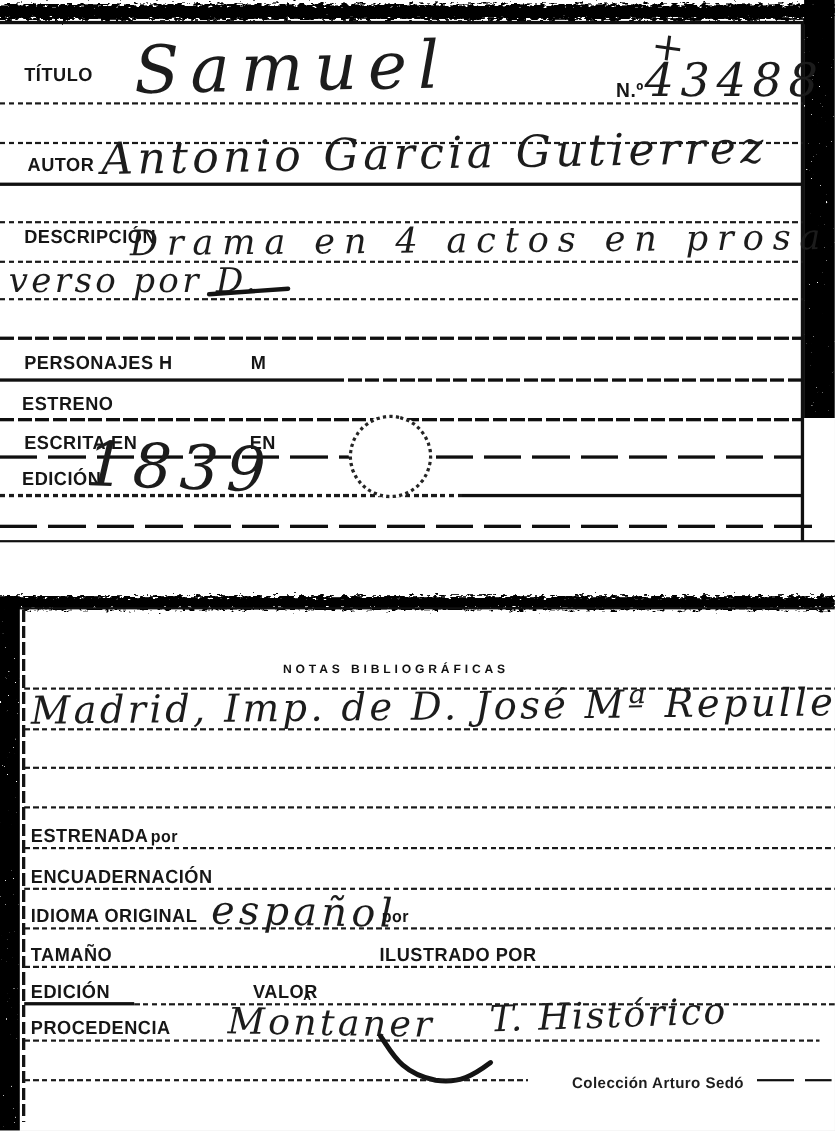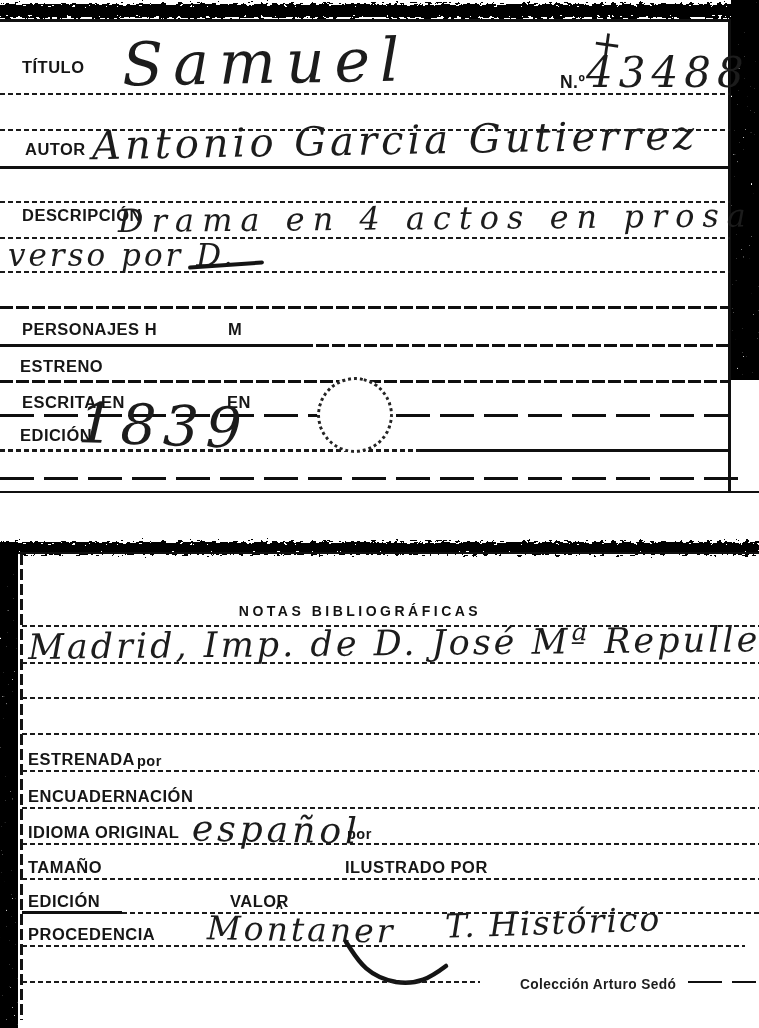--- a/index.html
+++ b/index.html
@@ -32,21 +32,21 @@
     background:repeating-linear-gradient(180deg,#131313 0 11px,transparent 11px 15px);}
   
   .band{position:absolute;background:#050505;filter:url(#rough-edge);}
   .speckle{position:absolute;background:#000;filter:url(#speckle-fill);}
   .hole{
     position:absolute;left:317px;top:377px;width:70px;height:70px;border-radius:50%;
     background:#fff;border:3px dotted #252525;transform:rotate(14deg);
   }
   .dash-mark{position:absolute;background:#141414;border-radius:2px;}
   .header-center{
-    position:absolute;font-weight:700;font-size:14px;letter-spacing:3.5px;
+    position:absolute;font-weight:700;font-size:11px;letter-spacing:3.5px;
     color:#121212;white-space:nowrap;
   }
   .footer-brand{
     position:absolute;font-weight:700;font-size:14px;letter-spacing:.4px;color:#1d1d1d;
     white-space:nowrap;transform:scale(.98,1);transform-origin:left top;
   }
   .caret-mark{position:absolute;font-size:12px;font-weight:700;color:#141414;}
 </style>
 </head>
 <body>

